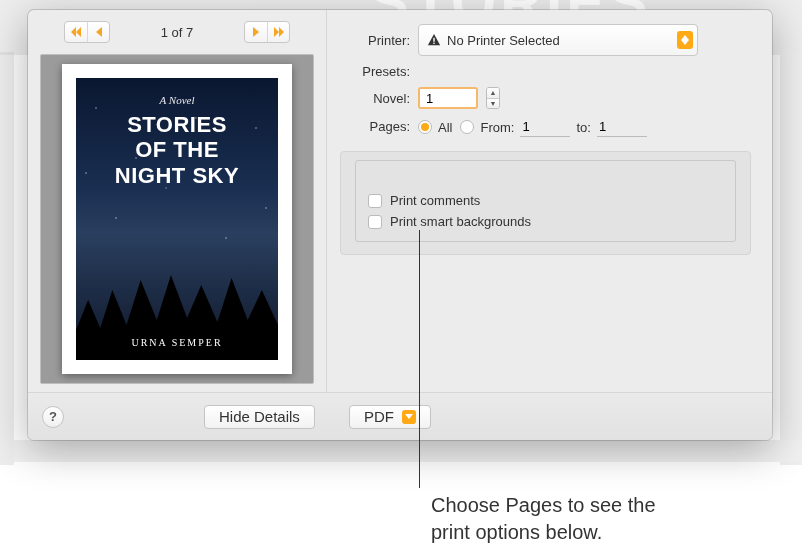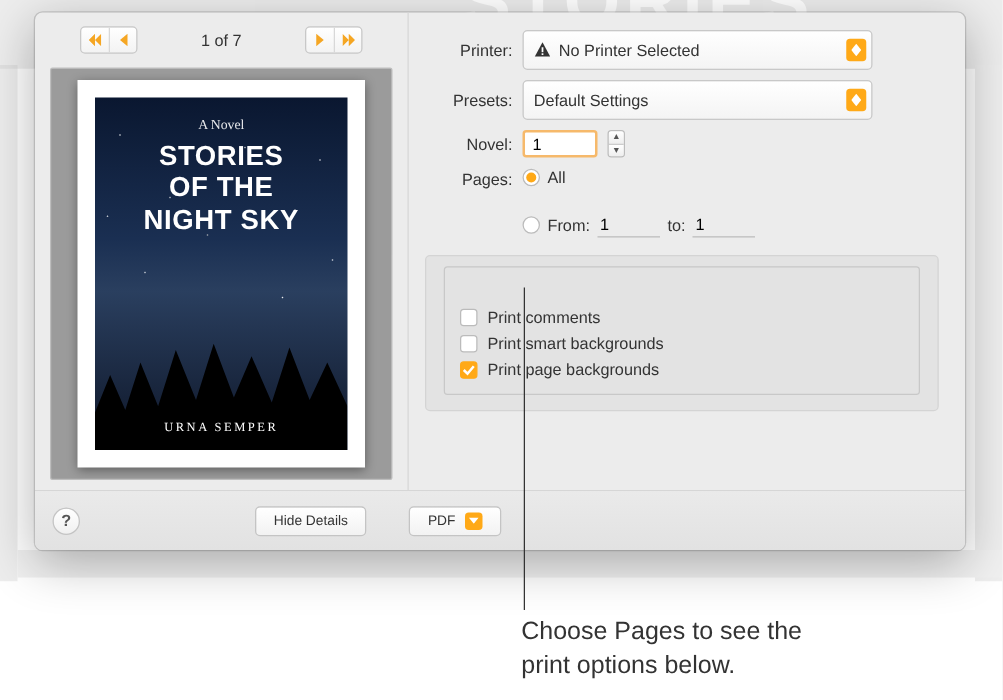--- a/index.html
+++ b/index.html
@@ -144,20 +144,21 @@
     opacity: 0.9;
   }
   .cover .trees {
     position: absolute;
     bottom: 0; left: 0; right: 0; height: 100px;
     background: #000;
     clip-path: polygon(0 100%, 0 70%, 6% 40%, 12% 68%, 18% 30%, 25% 65%, 32% 20%, 40% 60%, 47% 15%, 55% 58%, 62% 25%, 70% 62%, 77% 18%, 85% 60%, 92% 30%, 100% 65%, 100% 100%);
   }
   .cover-sub {
     margin-top: 16px;
+    font-style: italic;
     font-family: Georgia, serif;
     font-size: 11px;
     opacity: 0.9;
     z-index: 2;
   }
   .cover-title {
     margin-top: 6px;
     font-weight: 800;
     font-size: 22px;
     line-height: 1.15;
@@ -323,21 +324,21 @@
     background: linear-gradient(#fff,#f0f0f0);
     display: flex; align-items: center; justify-content: center;
     font-weight: 600; color: #555;
   }
   .btn {
     height: 24px;
     padding: 0 14px;
     border: 1px solid #c4c4c4;
     border-radius: 4px;
     background: linear-gradient(#fff,#f2f2f2);
-    font-size: 11px;
+    font-size: 15px;
     display: inline-flex; align-items:center; 
   }
   .btn.disabled { color:#aaa; }
   .pdf-btn .stepper-btn { margin-left:8px; }
   .spacer { flex:1; }
   .foot-right { display:flex; gap:12px; }
   .divider-v {
     position:absolute;
     left: 298px; top: 0; bottom: 48px;
     width: 1px; background:#d6d6d6;
@@ -345,21 +346,21 @@
 
   
   .callout-line {
     position: absolute;
     left: 419px; top: 230px;
     width: 1px; height: 258px;
     background: #333;
   }
   .callout-text {
     position: absolute;
-    left: 417px; top: 492px;
+    left: 431px; top: 492px;
     font-size: 20px;
     color: #333;
     line-height: 1.35;
     white-space: pre-line;
   }
 </style>
 </head>
 <body>
 
 <div class="bg-header">
@@ -434,45 +435,34 @@
               </svg>
             <svg viewBox="0 0 8 5">
                 <path d="M0 0l4 5 4-5z"></path>
               </svg>
           </span>
         </div>
       </div>
 
       <div class="row">
         <label class="field-label">Presets:</label>
-        <div class="select-wrap">
-          <span class="txt">Default Settings</span>
-          <span class="stepper-btn">
-            <svg viewBox="0 0 8 5">
-                <path d="M0 5l4-5 4 5z"></path>
-              </svg>
-            <svg viewBox="0 0 8 5">
-                <path d="M0 0l4 5 4-5z"></path>
-              </svg>
-          </span>
-        </div>
       </div>
 
       <div class="row">
         <label class="field-label">Novel:</label>
         <input class="copies-input" value="1" style="">
         <div class="stepper">
           <div>▲</div>
           <div>▼</div>
         </div>
       </div>
 
       <div class="row" style="align-items:flex-start;">
         <label class="field-label" style="padding-top:2px;">Pages:</label>
-        <div style="display:flex; flex-direction:column; gap:21px;">
+        <div style="display:flex; flex-direction:row; gap:8px;">
           <div style="display:flex; align-items:center; gap:6px;">
             <span class="radio checked"></span>
             <span>All</span>
           </div>
           <div style="display:flex; align-items:center; gap:6px;">
             <span class="radio"></span>
             <span>From:</span>
             <input class="range-input" value="1" style="">
             <span>to:</span>
             <input class="range-input" value="1" style="">
@@ -482,28 +472,20 @@
 
       <div class="options-box">
         <fieldset>
           <div class="check-row">
             <span class="checkbox"></span>
             <span>Print comments</span>
           </div>
           <div class="check-row">
             <span class="checkbox"></span>
             <span>Print smart backgrounds</span>
-          </div>
-          <div class="check-row">
-            <span class="checkbox checked">
-              <svg viewBox="0 0 10 10">
-                  <path d="M1 5l3 3 5-6" stroke="#fff" stroke-width="2" fill="none"></path>
-                </svg>
-            </span>
-            <span>Print page backgrounds</span>
           </div>
         </fieldset>
       </div>
     </div>
   </div>
 
   <div class="dialog-foot">
     <div class="help-btn">
       <span>?</span>
     </div>

